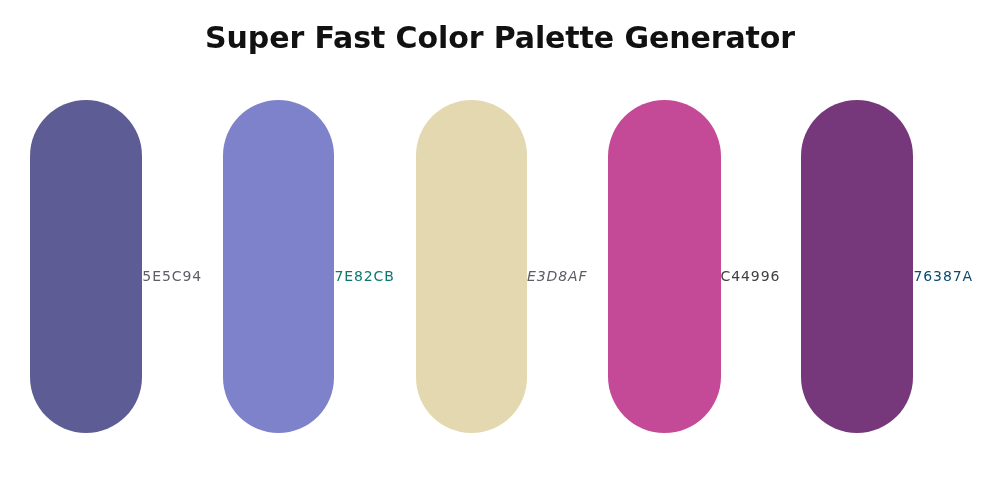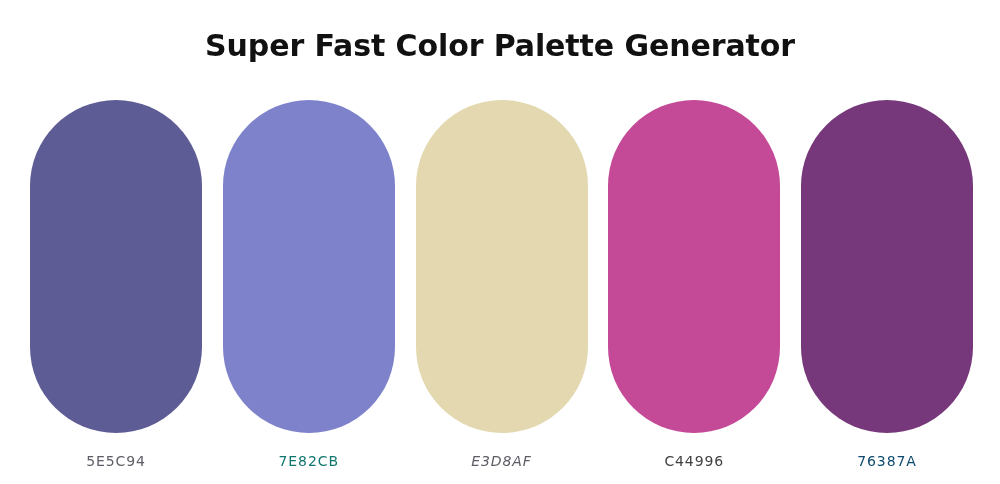--- a/index.html
+++ b/index.html
@@ -17,21 +17,21 @@
   #app {
     position: relative;
     width: 1000px;
     height: 484px;
     background: #ffffff;
     box-sizing: border-box;
   }
 
   #page-title {
     position: absolute;
-    top: 26px;
+    top: 18px;
     left: 0;
     width: 1000px;
     text-align: center;
     font-size: 30px;
     font-weight: 600;
     letter-spacing: -0.1px;
     color: #111111;
     line-height: 40px;
     white-space: nowrap;
   }
@@ -44,21 +44,21 @@
     height: 384px;
     display: flex;
     flex-direction: row;
     justify-content: space-between;
     align-items: flex-start;
   }
 
   .swatch-cell {
     width: 172px;
     display: flex;
-    flex-direction: column;
+    flex-direction: row;
     align-items: center;
   }
 
   .swatch-chip {
     width: 172px;
     height: 333px;
     border-radius: 86px;
     background: #cccccc;
   }
 

